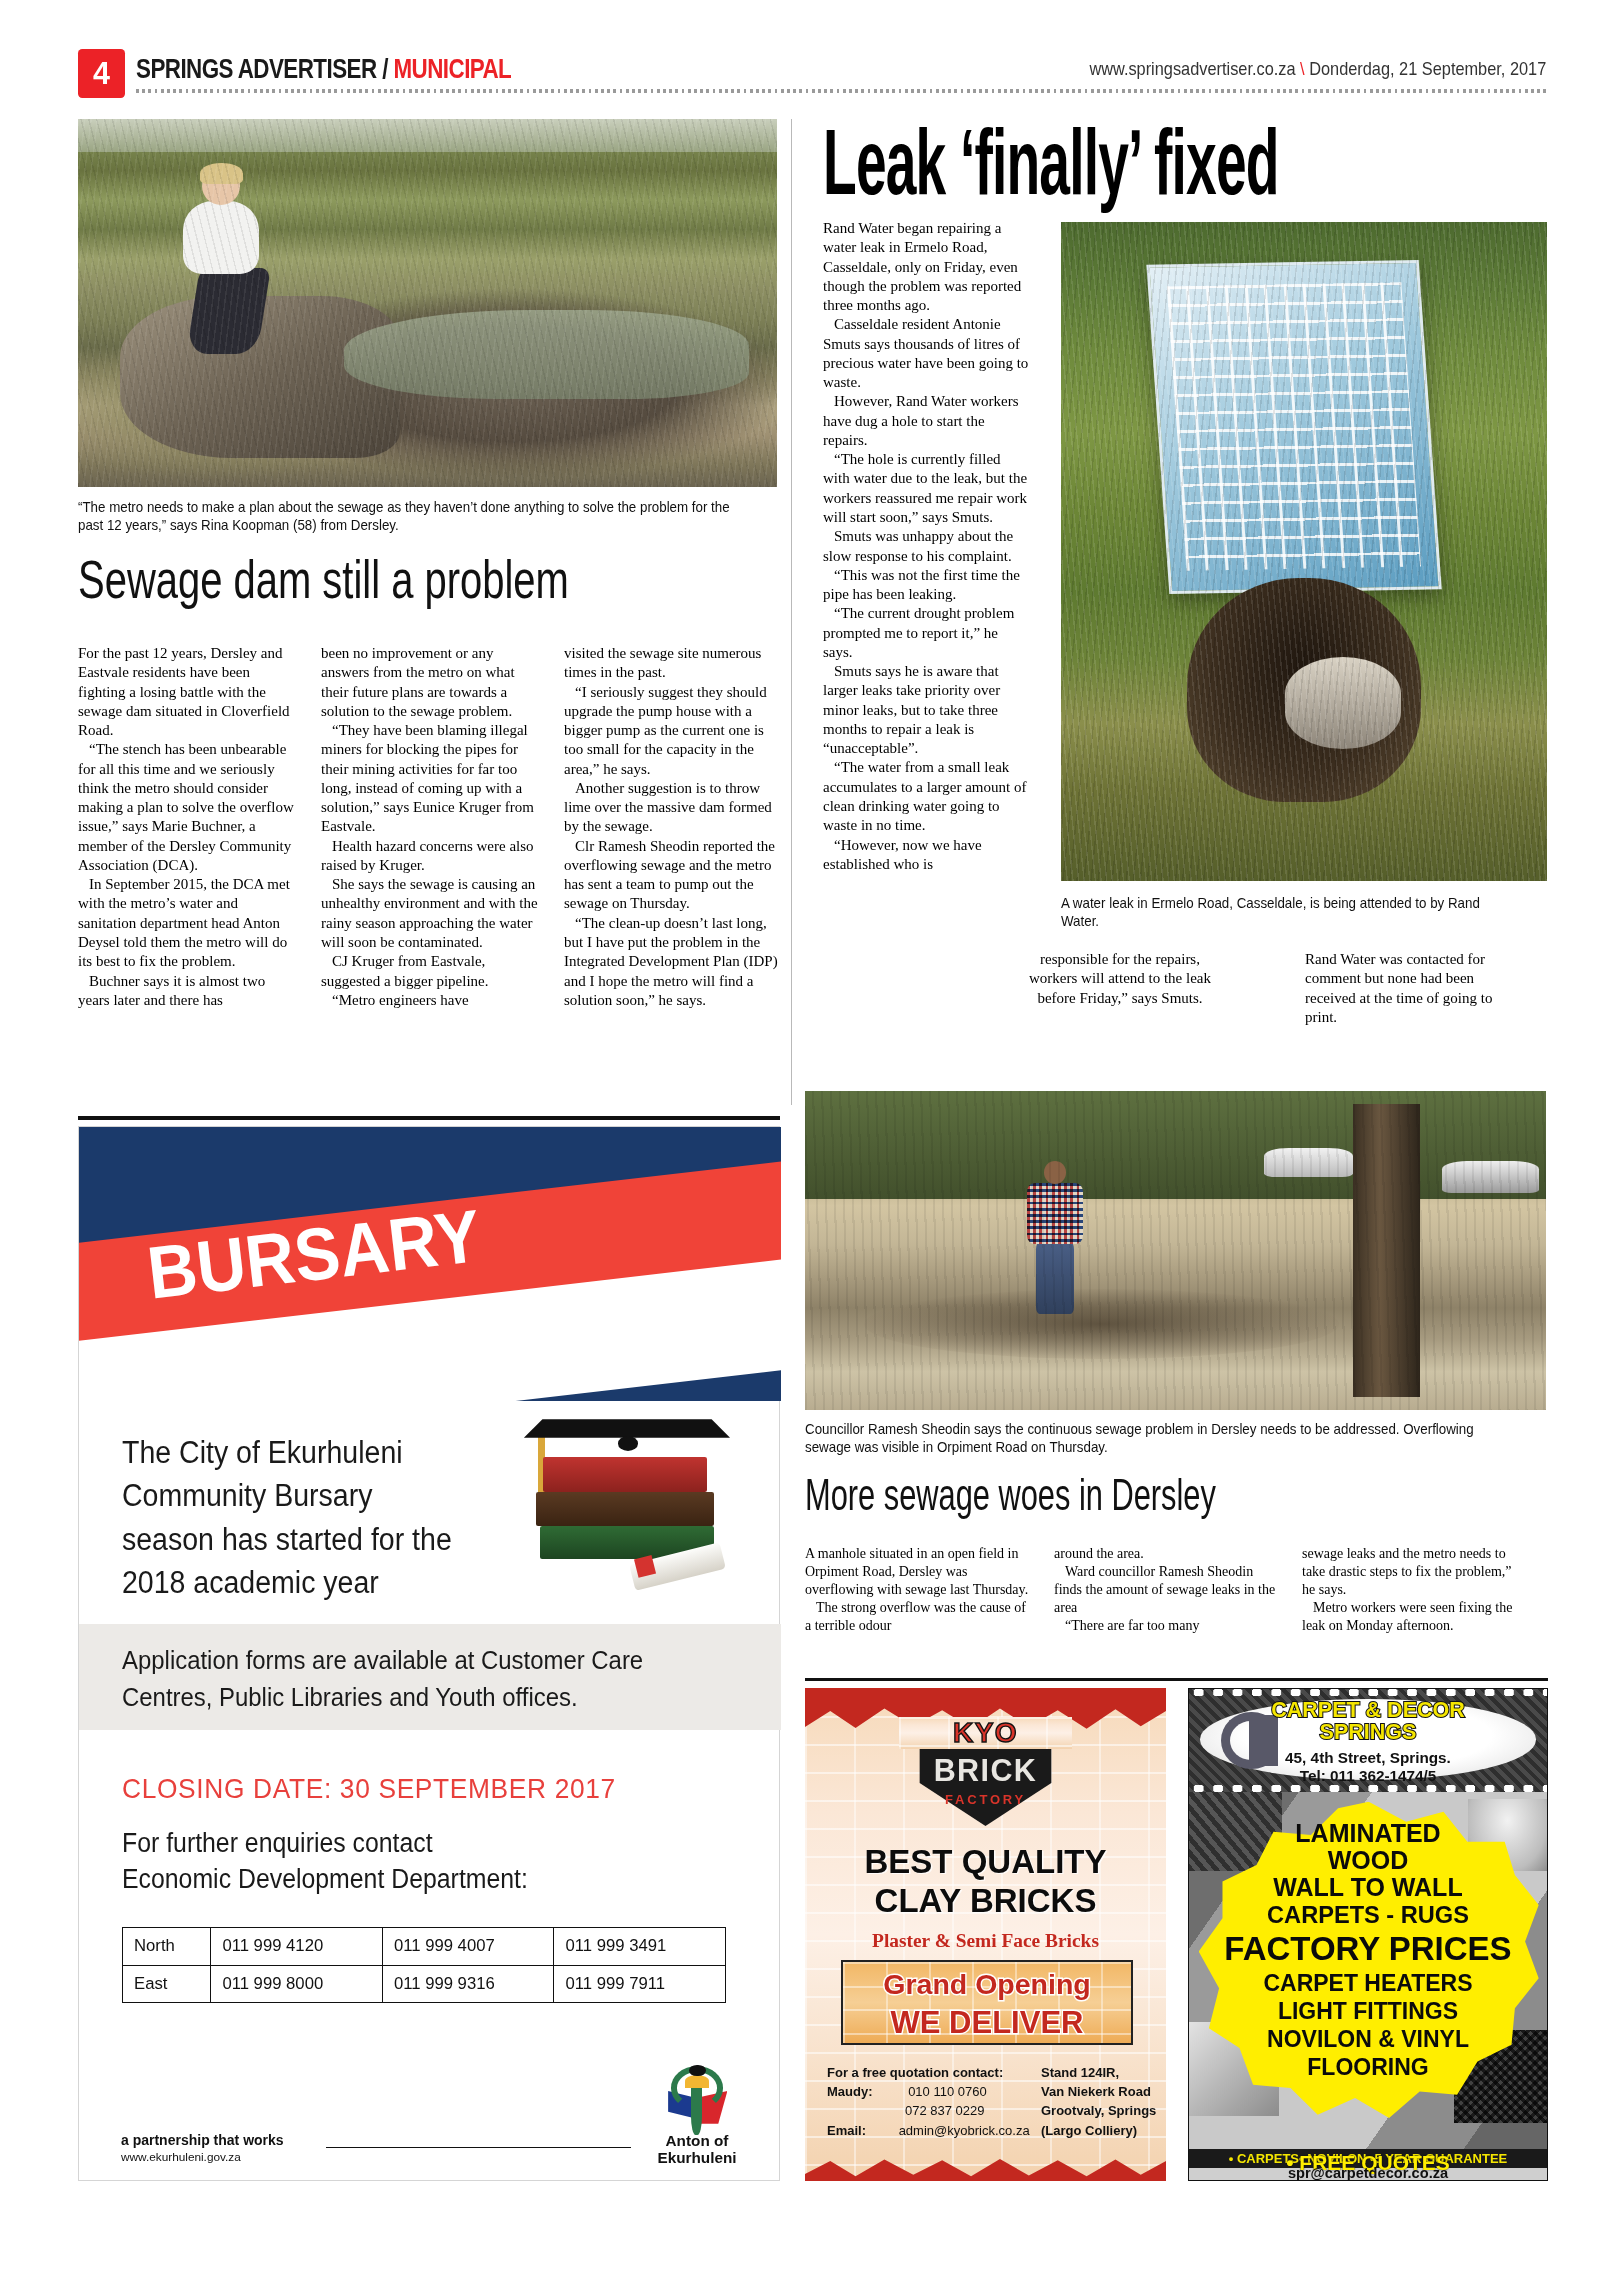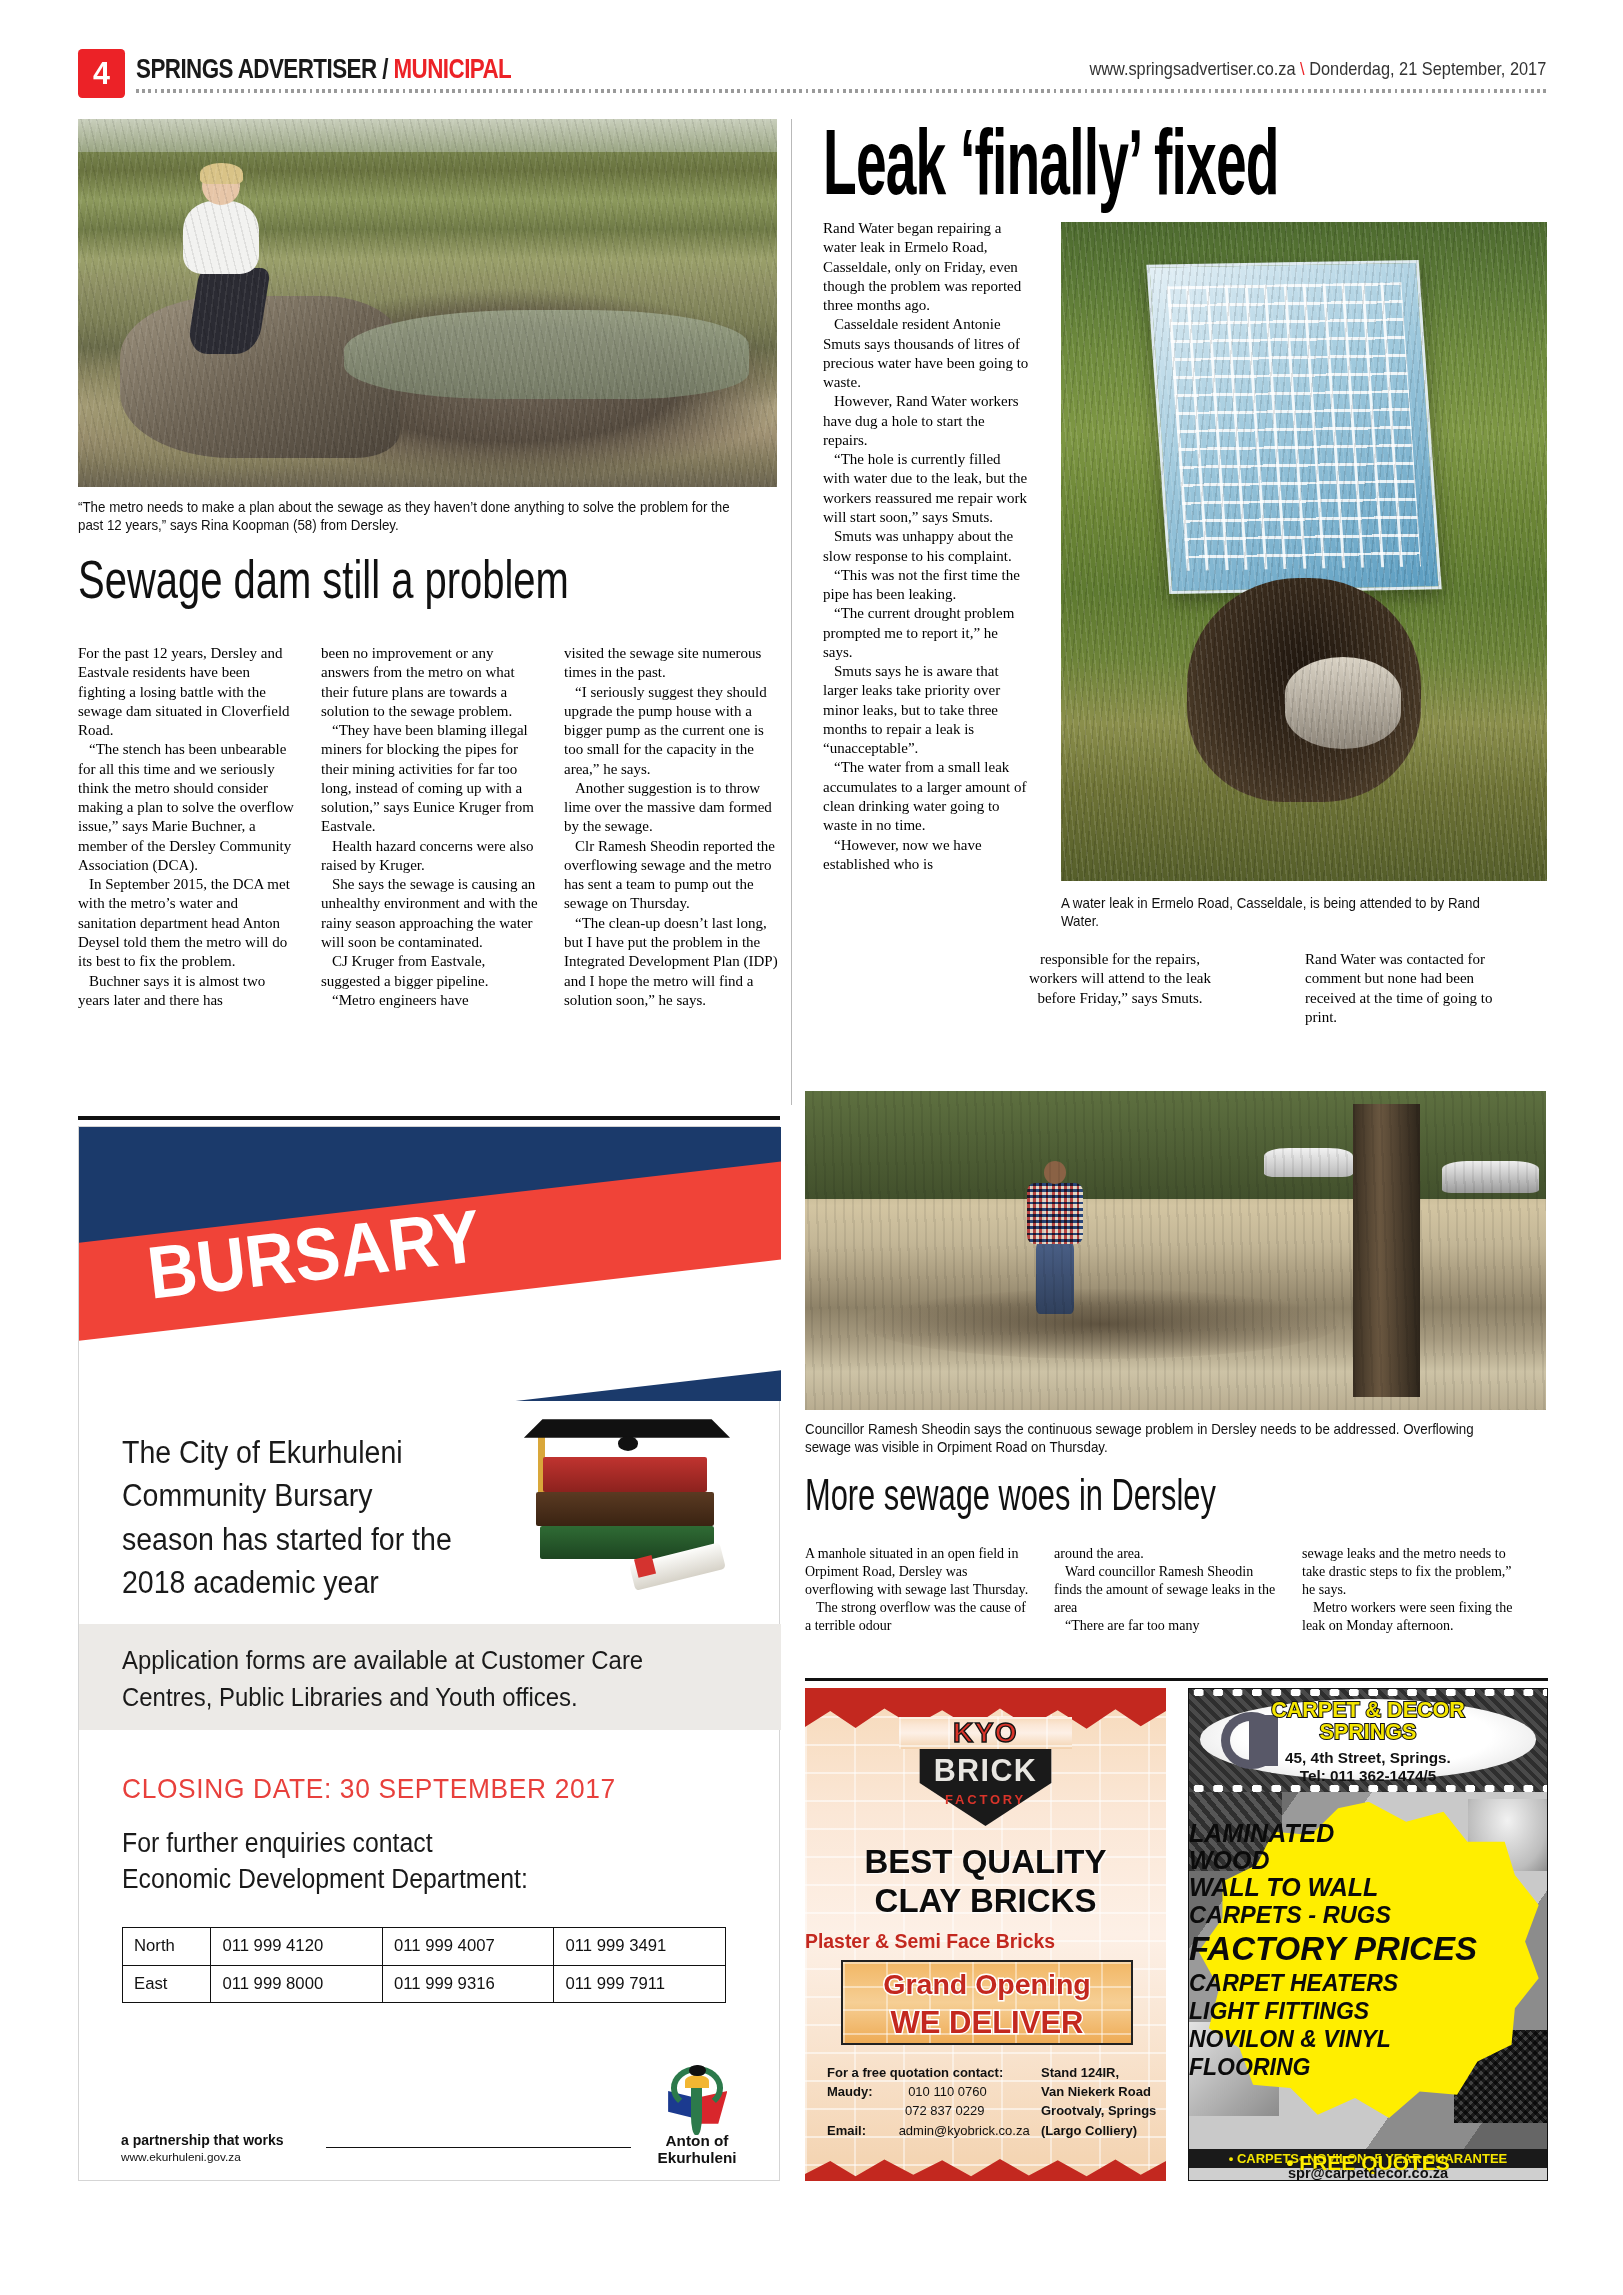--- a/index.html
+++ b/index.html
@@ -306,22 +306,22 @@
     -webkit-text-stroke:1.4px #111; font-family:"Liberation Sans", sans-serif; }
   .kyo-logo .brick { position:absolute; left:0; top:36%; width:100%; text-align:center;
     color:#e8e6e1; font-weight:bold; font-size:30.5px; letter-spacing:1.4px;
     font-family:"Liberation Sans", sans-serif; }
   .kyo-logo .fact { position:absolute; left:0; top:70%; width:100%; text-align:center;
     color:#d8342a; font-weight:bold; font-size:13px; letter-spacing:2.8px;
     font-family:"Liberation Sans", sans-serif; }
   .kyo-h1 { position:absolute; width:100%; text-align:center; color:#0c0c0c;
     font-weight:bold; font-family:"Liberation Sans", sans-serif; line-height:1.06;
     text-shadow: 1.4px 1.4px 0 rgba(255,255,255,.8); }
-  .kyo-sub { position:absolute; width:100%; color:#c3281f;
-    font-weight:bold; font-family:Liberation Sans, sans-serif; }
+  .kyo-sub { position:absolute; width:100%; text-align:center; color:#c3281f;
+    font-weight:bold; font-family:Liberation Serif, serif; }
   .kyo-box { position:absolute; border:2.1px solid #222; overflow:hidden;
     background:
       repeating-linear-gradient(to bottom, rgba(255,255,255,.45) 0 2.1px, transparent 2.1px 23.6px),
       repeating-linear-gradient(to right, rgba(255,255,255,.4) 0 2.1px, transparent 2.1px 43px),
       linear-gradient(to bottom,#f2b765,#f6cf95 50%,#eeab55);
   }
   .kyo-box .l1, .kyo-box .l2 {
     position:absolute; width:100%; text-align:center; color:#c3281f; font-weight:bold;
     font-family:"Liberation Sans", sans-serif;
     -webkit-text-stroke:2.8px #fff; paint-order: stroke fill;
@@ -356,22 +356,22 @@
   .carpet-title { position:absolute; width:100%; text-align:center;
     color:#f5e600; font-weight:bold; font-family:"Liberation Sans", sans-serif;
     -webkit-text-stroke:2.1px #111; paint-order: stroke fill; line-height:1.0; }
   .carpet-addr { position:absolute; width:100%; text-align:center; color:#111;
     font-weight:bold; font-family:"Liberation Sans", sans-serif; line-height:1.2; }
   .carpet-body { position:absolute; left:0; width:100%;
     background: linear-gradient(125deg,#6e6e6e 0 18%, #9a9a9a 18% 30%, #c9c9c9 30% 70%, #8c8c8c 70% 86%, #666 86% 100%); }
   .carpet-burst { position:absolute; background:#ffee00;
     clip-path: polygon(50% 0%,61% 6%,72% 3%,79% 12%,90% 12%,93% 22%,100% 31%,96% 42%,100% 53%,93% 62%,92% 73%,82% 78%,76% 88%,65% 87%,56% 95%,46% 89%,35% 94%,27% 86%,16% 85%,12% 74%,3% 68%,6% 56%,0 45%,7% 35%,7% 24%,17% 19%,22% 9%,33% 10%,41% 2%);
   }
-  .carpet-line { position:absolute; width:100%; color:#0b0b0b;
-    font-weight:bold; font-family:"Liberation Sans", sans-serif; line-height:1.02;font-style:italic; }
+  .carpet-line { position:absolute; width:100%; text-align:center; color:#0b0b0b;
+    font-weight:bold; font-family:"Liberation Sans", sans-serif; line-height:1.02; }
   .carpet-strip { position:absolute; left:0; width:100%;
     background:#1a1a1a; }
   .carpet-strip .t { position:absolute; width:100%; text-align:center; color:#f5e600;
     font-weight:bold; font-family:"Liberation Sans", sans-serif; }
   .carpet-quotes { position:absolute; width:100%; text-align:center; color:#f5e600;
     font-weight:bold; font-family:"Liberation Sans", sans-serif; }
   .carpet-web { position:absolute; width:100%; text-align:center; color:#111;
     font-weight:bold; font-size:14.6px; font-family:"Liberation Sans", sans-serif; }
   .carpet-swatch-a { position:absolute; left:0; top:0; width:26%; height:22%;
     background: repeating-linear-gradient(50deg,#2f2f2f 0 4.9px,#565656 4.9px 9.7px); }

